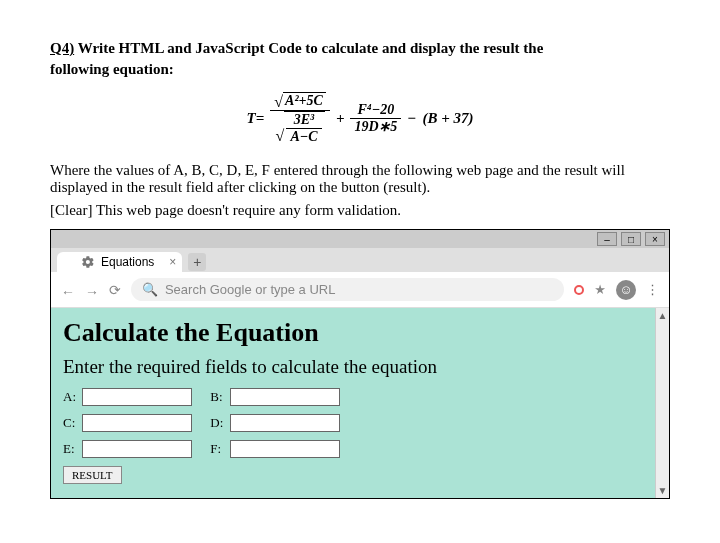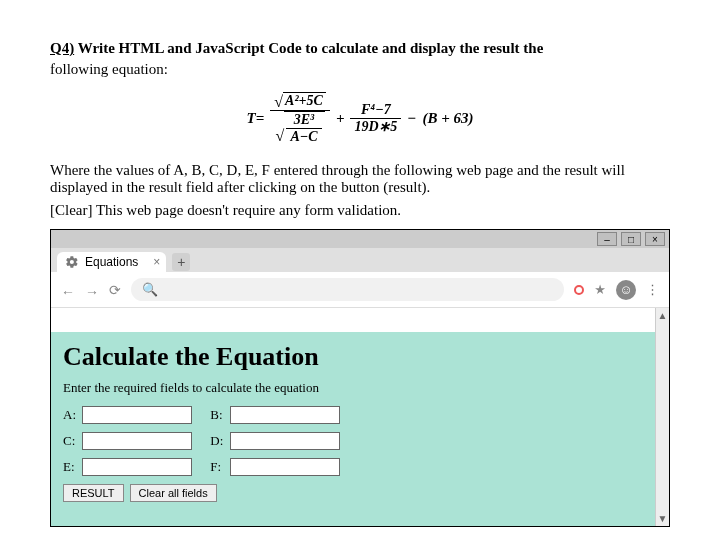--- a/index.html
+++ b/index.html
@@ -82,21 +82,21 @@
     align-items: center;
     background: #e0e0e0;
     padding: 4px 6px 0 6px;
     gap: 6px;
     font-family: Arial, sans-serif;
     font-size: 12px;
   }
   .tab {
     background: #fff;
     border-radius: 6px 6px 0 0;
-    padding: 3px 28px 3px 8px;
+    padding: 3px 28px 3px 24px;
     display: flex;
     align-items: center;
     gap: 6px;
     position: relative;
   }
   .tab-close {
     position: absolute; right: 6px;
     color: #777; font-size: 12px; cursor: pointer;
   }
   .newtab {
@@ -132,31 +132,30 @@
     border: 2px solid #e55;
     display: inline-block;
   }
   .avatar {
     width: 20px; height: 20px; border-radius: 50%;
     background: #888; color: #fff; font-size: 13px;
     display: flex; align-items: center; justify-content: center;
   }
   .page-body {
     background: #abe3d5;
-    padding: 6px 12px 24px 12px;
+    padding: 6px 12px 14px 12px;
     font-family: "Times New Roman", serif;
-    margin-top: 24px;
   }
   .page-body h1 {
     font-size: 26px;
     margin: 4px 0 8px 0;
     font-weight: bold;
   }
   .sub {
-    font-size: 13px;
+    font-size: 19px;
     margin-bottom: 10px;
   }
   .form-row {
     display: flex;
     gap: 18px;
     margin-bottom: 8px;
     font-size: 13px;
     align-items: center;
   }
   .form-row label { display: inline-block; width: 16px; }
@@ -164,21 +163,21 @@
     width: 110px;
     border: 1px solid #666;
     height: 18px;
     padding: 1px 4px;
     font-size: 12px;
   }
   .result-row { font-size: 13px; margin: 6px 0 8px 0; }
   .result-row input { width: 110px; border: 1px solid #666; height: 18px; }
   .btn-row { display: flex; gap: 6px; }
   .btn-row button {
-    font-family: Liberation Sans, sans-serif;
+    font-family: Liberation Serif, serif;
     font-size: 11px;
     padding: 2px 8px;
     border: 1px solid #888;
     background: #efefef;
     cursor: pointer;
   }
   .scroll-track {
     width: 14px;
     background: #eee;
     display: flex;
@@ -195,21 +194,21 @@
   }
   .settings-ico svg { width: 100%; height: 100%; }
 </style>
 </head>
 <body>
 
 <div class="q-heading">
   <span class="qnum">Q4)</span>
   <span>Write HTML and JavaScript Code to calculate and display the result the</span>
 </div>
-<div class="q-heading" style="font-weight:normal;">following equation:</div>
+<div class="q-heading" style="font-weight:bold;">following equation:</div>
 
 <div class="eq-wrap">
   <span class="eq-line">
     <span class="bolditalic">T=</span>
     <span class="frac">
       <span class="num">
         <span class="sqrt">
           <span class="radical">√</span>
           <span class="radicand bolditalic">A²+5C</span>
         </span>
@@ -223,26 +222,26 @@
               <span class="num bolditalic">3E³</span>
               <span class="bar"></span>
               <span class="den bolditalic">A−C</span>
             </span>
           </span>
         </span>
       </span>
     </span>
     <span class="bolditalic">+</span>
     <span class="frac">
-      <span class="num bolditalic">F⁴−7</span>
+      <span class="num bolditalic">F⁴−20</span>
       <span class="bar"></span>
       <span class="den bolditalic">19D∗5</span>
     </span>
     <span class="bolditalic">−</span>
-    <span class="bolditalic">(B + 63)</span>
+    <span class="bolditalic">(B + 37)</span>
   </span>
 </div>
 
 <div class="para">Where the values of A, B, C, D, E, F entered through the following web page and the result will displayed in the result field after clicking on the button (result).</div>
 <div class="para">[Clear] This web page doesn't require any form validation.</div>
 
 <div class="browser-frame">
   <div class="win-top">
     <div class="win-btn">–</div>
     <div class="win-btn">□</div>
@@ -261,20 +260,21 @@
     </div>
     <div class="newtab">+</div>
   </div>
 
   <div class="addr-row">
     <span class="nav-ico">←</span>
     <span class="nav-ico">→</span>
     <span class="nav-ico">⟳</span>
     <div class="omnibox">
       <span style="font-size:13px;">🔍</span>
+      <span>Search Google or type a URL</span>
     </div>
     <div class="right-icons">
       <span class="circ-orange"></span>
       <span style="color:#888;">★</span>
       <span class="avatar">☺</span>
       <span style="color:#666;">⋮</span>
     </div>
   </div>
 
   <div class="content-with-scroll">
@@ -298,21 +298,20 @@
         <div class="form-row">
           <span><label>E:</label>
           <input type="text" style=""></span>
           <span><label>F:</label>
           <input type="text" style=""></span>
         </div>
 
 
         <div class="btn-row">
           <button>RESULT</button>
-          <button>Clear all fields</button>
         </div>
       </div>
     </div>
     <div class="scroll-track">
       <span class="scroll-arrow">▲</span>
       <span class="scroll-arrow">▼</span>
     </div>
   </div>
 </div>
 

